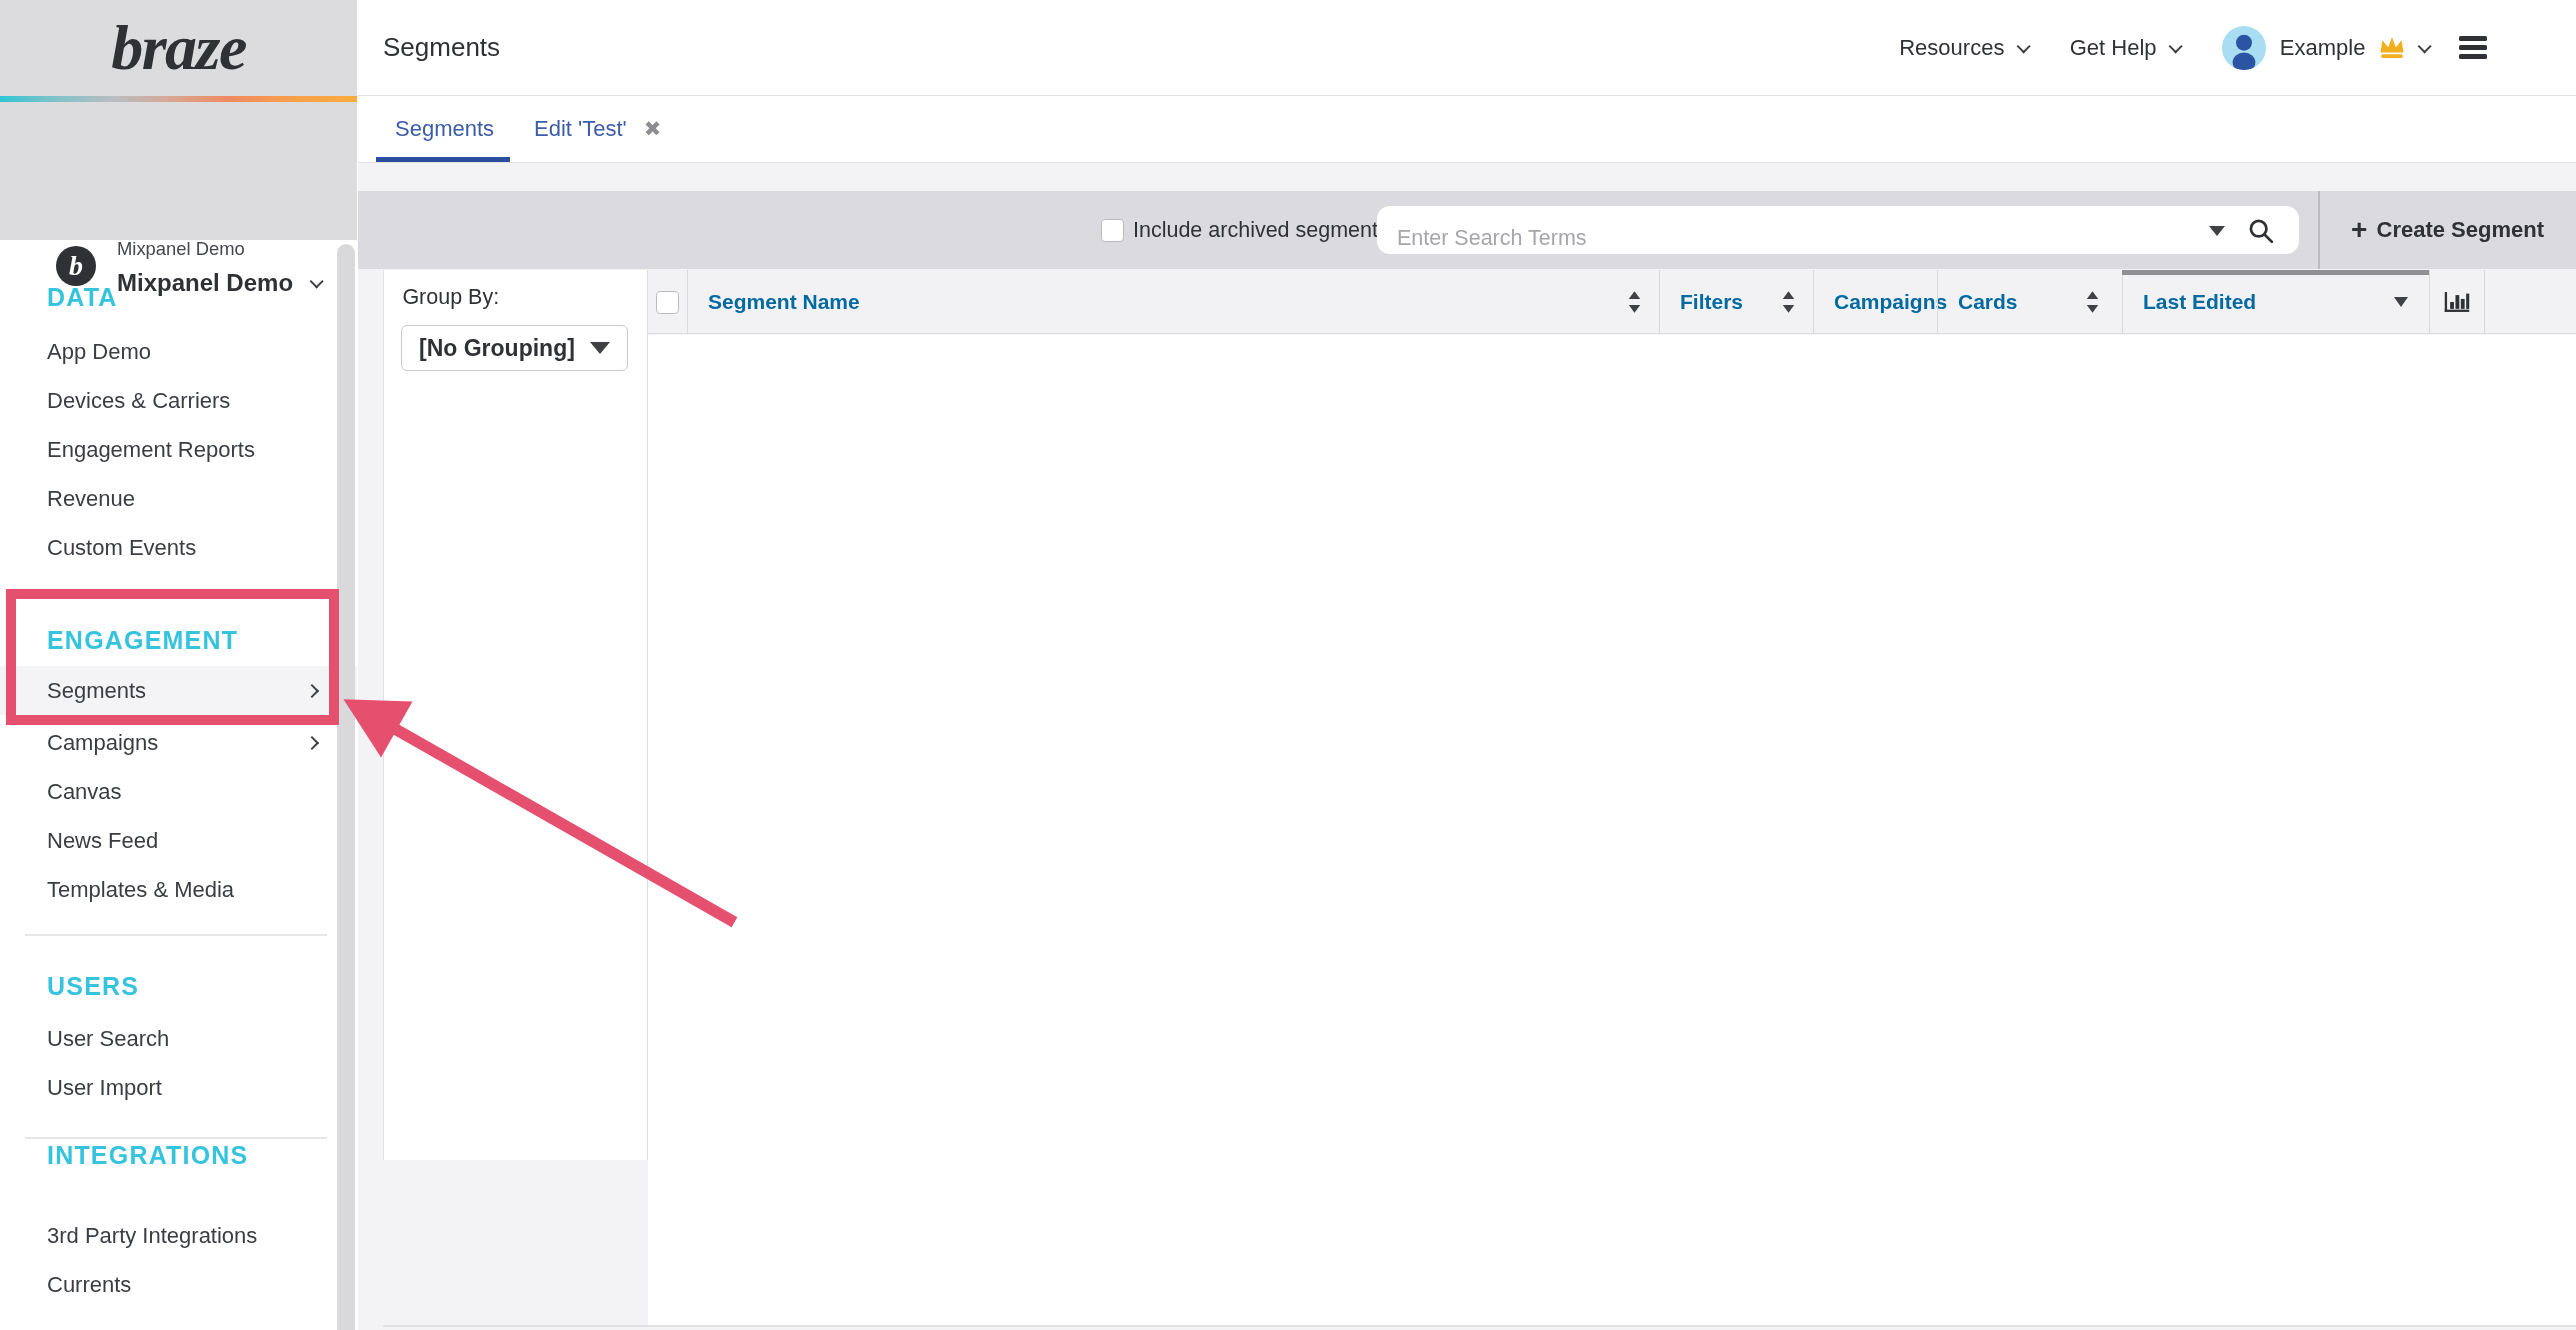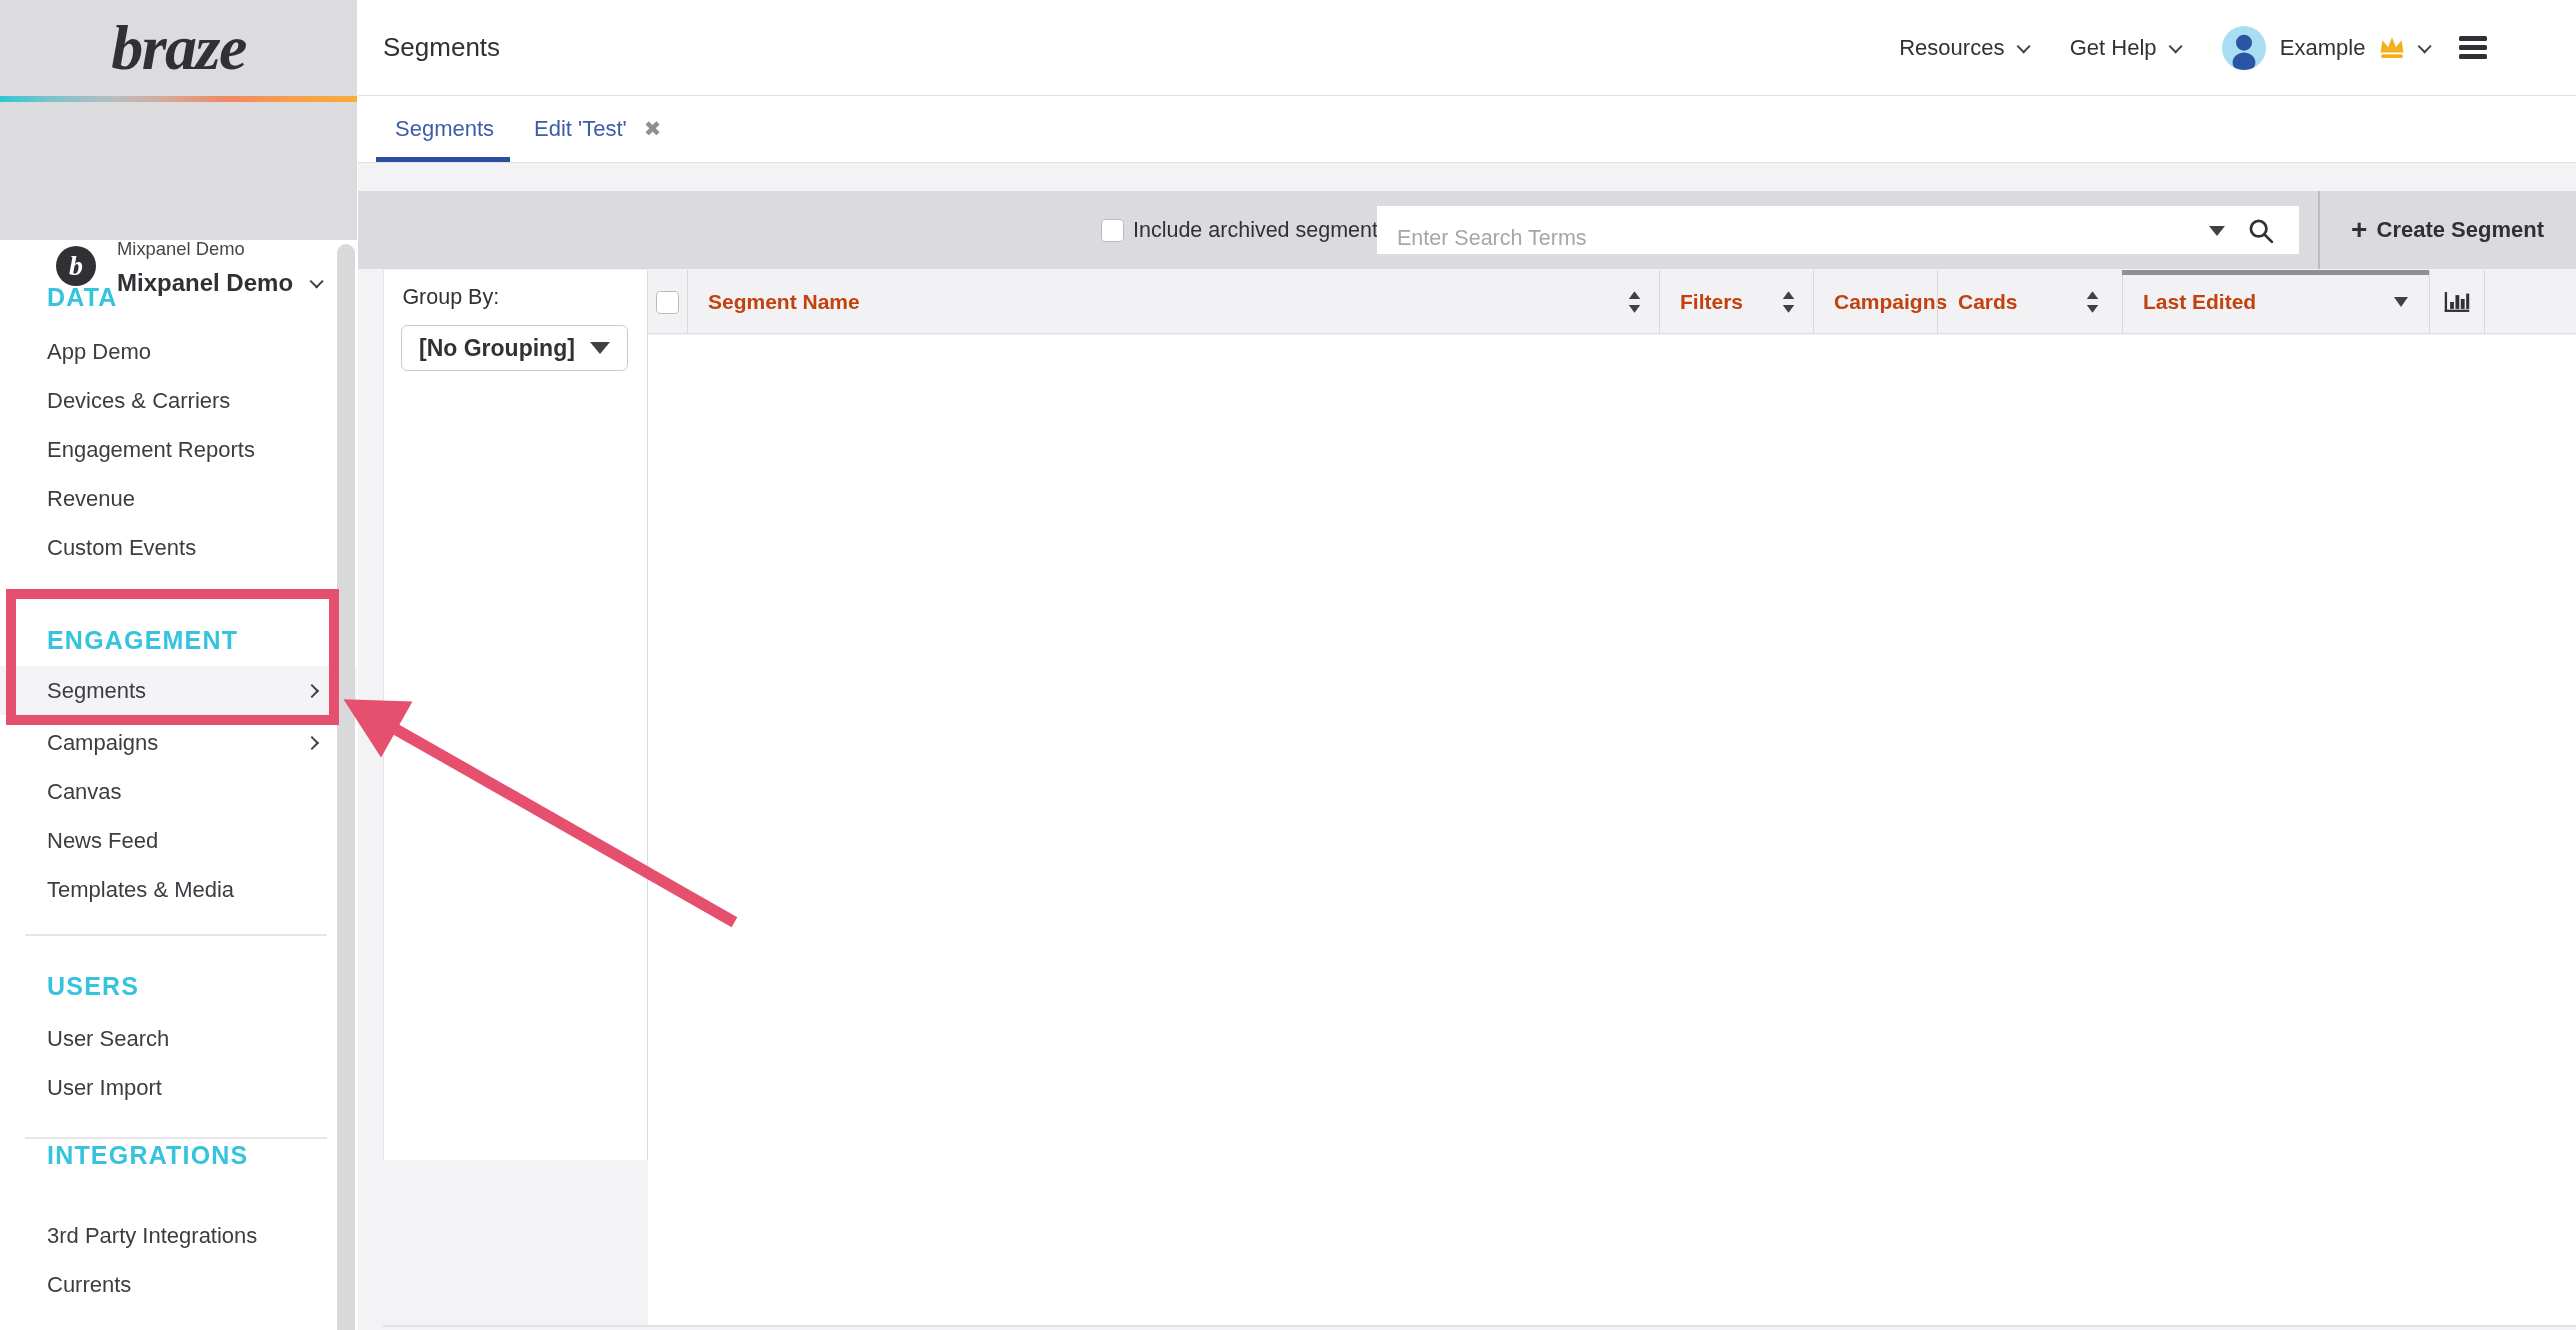--- a/index.html
+++ b/index.html
@@ -44,37 +44,37 @@
   .tab { position:absolute; top:0; height:64px; display:flex; align-items:center; font-size:22px; color:#3c5ca9; cursor:pointer; }
   .tab-underline { position:absolute; left:17.6px; bottom:0; width:134px; height:5.4px; background:#2b4f9e; }
   .tab-close { font-size:21px; color:#8e8e92; margin-left:17px; cursor:pointer; }
 
   .content-body { position:absolute; left:0; top:163px; width:2218px; height:1168px; background:#f3f3f5; }
   .toolbar { position:absolute; left:0; top:28px; width:2218px; height:78px; background:#dbdbdf; }
   .cb { width:23px; height:23px; background:#fff; border:1.5px solid #b9b9bd; border-radius:4.6px; }
   .toolbar-cb { position:absolute; left:743px; top:28px; cursor:pointer; }
   .toolbar-label { position:absolute; left:775px; top:0; height:78px; display:flex; align-items:center; font-size:21.5px; color:#2f3134; }
   .search-wrap { position:absolute; left:1019px; top:15.3px; width:922px; height:48px; }
-  .search-input { width:100%; height:100%; background:#fff; border:none; border-radius:0; font-size:21.5px; padding:16px 115px 0 20px; color:#3b82f6; outline:none; font-family:"Liberation Sans",sans-serif; }
+  .search-input { width:100%; height:100%; background:#fff; border:none; border-radius:13px; font-size:21.5px; padding:16px 115px 0 20px; color:#3b82f6; outline:none; font-family:"Liberation Sans",sans-serif; }
   .search-input::placeholder { color:#a6a6ab; }
   .tri-down { width:0; height:0; border-left:8.4px solid transparent; border-right:8.4px solid transparent; border-top:10.7px solid #3f4145; }
   .search-caret { position:absolute; right:74px; top:20px; cursor:pointer; }
   .search-icon { position:absolute; right:24.5px; top:10.7px; cursor:pointer; }
   .toolbar-divider { position:absolute; left:1960px; top:0; width:1.5px; height:78px; background:#bdbdc1; }
   .create-btn { position:absolute; left:1961px; top:0; width:257px; height:78px; display:flex; align-items:center; justify-content:center; gap:9.2px; font-size:22px; font-weight:bold; color:#2f3134; cursor:pointer; }
   .create-plus { font-size:28px; font-weight:bold; line-height:1; }
 
   .group-panel { position:absolute; left:25px; top:107px; width:265px; height:890px; background:#fff; border-left:1.5px solid #e2e2e5; border-right:1.5px solid #dddde0; }
   .group-label { position:absolute; left:18.4px; top:15.3px; font-size:21.5px; color:#2f3134; }
   .group-select { position:absolute; left:17px; top:55px; width:227px; height:46px; background:#fff; border:1.5px solid #c9c9cc; border-radius:6.1px; display:flex; align-items:center; justify-content:space-between; padding:0 17px; cursor:pointer; }
   .group-select-value { font-size:23px; font-weight:bold; color:#2f3134; }
   .group-caret { border-left-width:10px; border-right-width:10px; border-top-width:12.3px; }
 
   .table-header { position:absolute; left:290px; top:107px; width:1928px; height:64px; background:#f2f2f4; border-bottom:1.5px solid #dddde0; }
-  .th { position:absolute; top:0; height:64px; display:flex; align-items:center; border-left:1.5px solid #d9d9dc; font-size:21px; font-weight:bold; color:#c2410c; cursor:pointer; }
+  .th { position:absolute; top:0; height:64px; display:flex; align-items:center; border-left:1.5px solid #d9d9dc; font-size:21px; font-weight:bold; color:#0369a1; cursor:pointer; }
   .th:first-child { border-left:none; }
   .th-label { padding-left:20px; }
   .sort-ud { position:absolute; right:18.4px; top:50%; transform:translateY(-50%); }
   .th-selected-bar { position:absolute; left:-1.5px; right:0; top:0; height:5.4px; background:#909094; }
   .th-caret { position:absolute; right:21.5px; top:50%; transform:translateY(-50%); border-left:7.7px solid transparent; border-right:7.7px solid transparent; border-top:10px solid #3f4145; width:0; height:0; }
   .table-body { position:absolute; left:290px; top:172px; width:1928px; height:990px; background:#fff; }
   .bottom-line { position:absolute; left:25px; top:1162px; width:2193px; height:1.5px; background:#e1e1e4; }
 
   
   .anno-box { position:absolute; left:6.1px; top:589px; width:333px; height:136px; border:10px solid #e5506f; z-index:50; pointer-events:none; }

